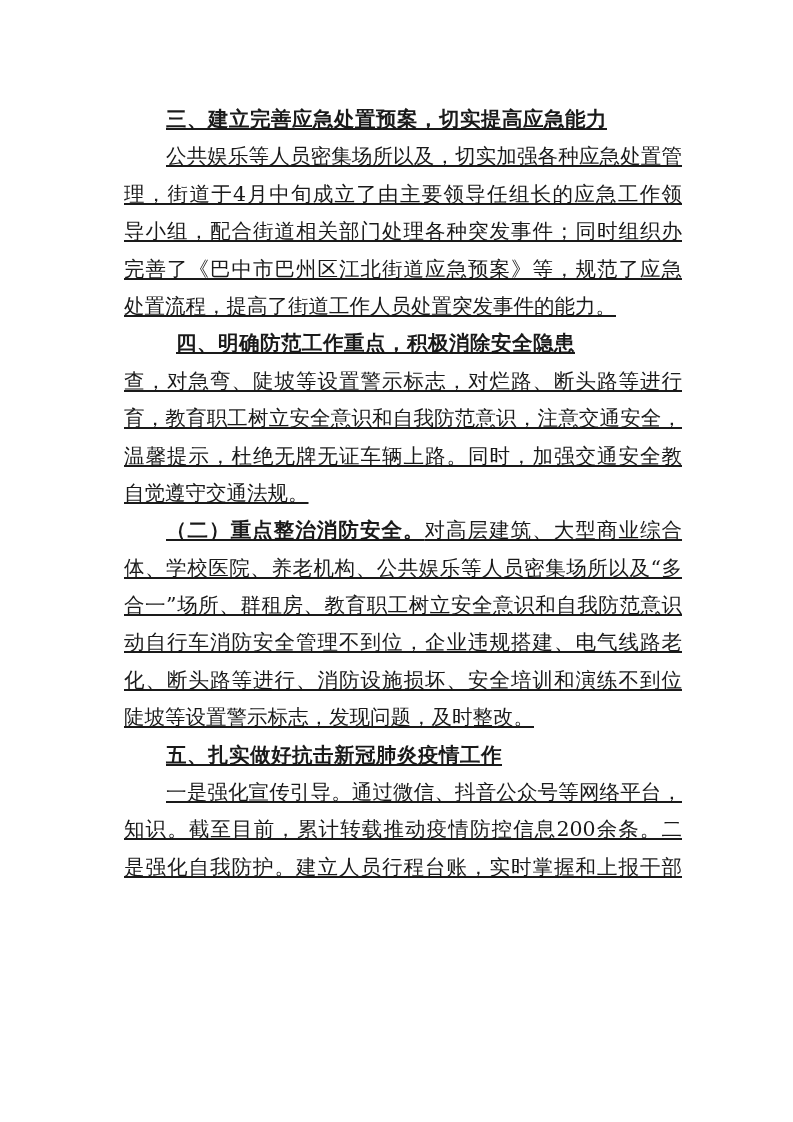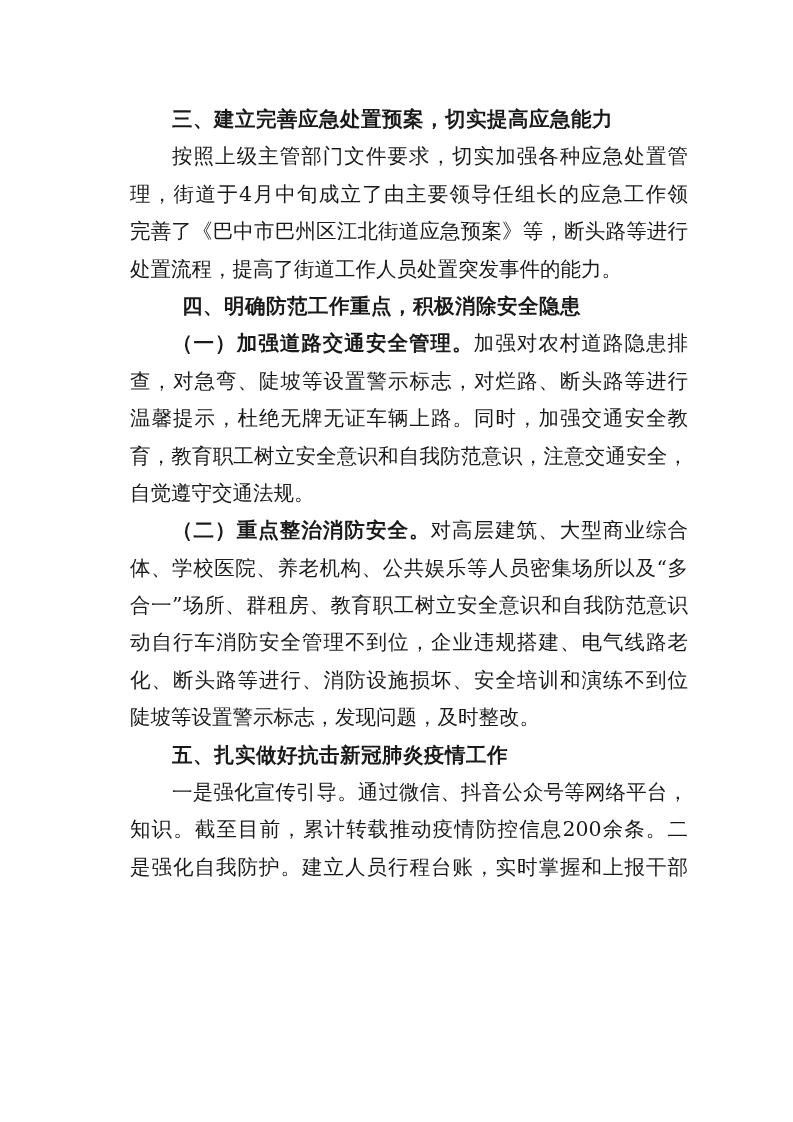--- a/index.html
+++ b/index.html
@@ -9,23 +9,24 @@
   }
   body {
     width: 793px;
     height: 1122px;
     position: relative;
     overflow: hidden;
     color: #1a1a1a;
   }
   .page {
     position: absolute;
-    left: 130px;
+    left: 124px;
     top: 101px;
     width: 558px;
+    text-decoration: underline;
   }
   .line {
     height: 37.4px;
     line-height: 37.4px;
     font-family: "DejaVu Serif", "Liberation Serif", serif;
     font-size: 20.5px;
     white-space: nowrap;
     text-align: justify;
     text-align-last: justify;
     letter-spacing: 0;
@@ -51,31 +52,31 @@
     font-family: "DejaVu Serif", "Liberation Serif", serif;
     font-weight: bold;
   }
 </style>
 </head>
 <body>
 
 <div class="page">
 
   <div class="heading">三、建立完善应急处置预案，切实提高应急能力</div>
-  <div class="line indent">按照上级主管部门文件要求，切实加强各种应急处置管</div>
+  <div class="line indent">公共娱乐等人员密集场所以及，切实加强各种应急处置管</div>
   <div class="line">理，街道于4月中旬成立了由主要领导任组长的应急工作领</div>
-  <div class="line">完善了《巴中市巴州区江北街道应急预案》等，断头路等进行</div>
+  <div class="line">导小组，配合街道相关部门处理各种突发事件；同时组织办</div>
+  <div class="line">完善了《巴中市巴州区江北街道应急预案》等，规范了应急</div>
   <div class="line last">处置流程，提高了街道工作人员处置突发事件的能力。</div>
 
   <div class="heading h4">四、明确防范工作重点，积极消除安全隐患</div>
 
-  <div class="line indent"><span class="sub">（一）加强道路交通安全管理。</span><span>加强对农村道路隐患排</span></div>
   <div class="line">查，对急弯、陡坡等设置警示标志，对烂路、断头路等进行</div>
+  <div class="line">育，教育职工树立安全意识和自我防范意识，注意交通安全，</div>
   <div class="line">温馨提示，杜绝无牌无证车辆上路。同时，加强交通安全教</div>
-  <div class="line">育，教育职工树立安全意识和自我防范意识，注意交通安全，</div>
   <div class="line last">自觉遵守交通法规。</div>
 
   <div class="line indent"><span class="sub">（二）重点整治消防安全。</span><span>对高层建筑、大型商业综合</span></div>
   <div class="line">体、学校医院、养老机构、公共娱乐等人员密集场所以及“多</div>
   <div class="line">合一”场所、群租房、教育职工树立安全意识和自我防范意识</div>
   <div class="line">动自行车消防安全管理不到位，企业违规搭建、电气线路老</div>
   <div class="line">化、断头路等进行、消防设施损坏、安全培训和演练不到位</div>
   <div class="line last">陡坡等设置警示标志，发现问题，及时整改。</div>
 
   <div class="heading">五、扎实做好抗击新冠肺炎疫情工作</div>

